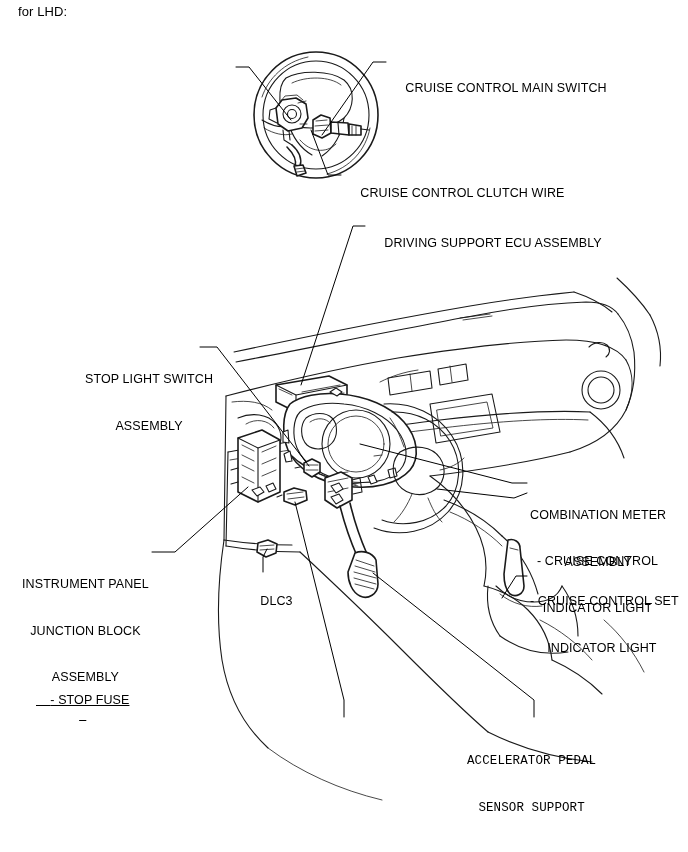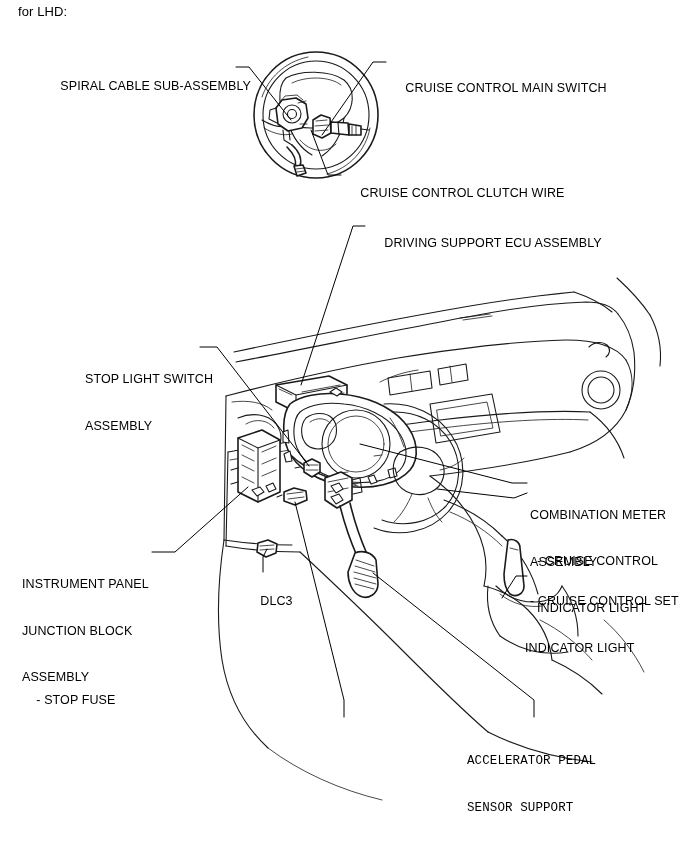--- a/index.html
+++ b/index.html
@@ -27,20 +27,21 @@
     height: 852px;
   }
   .lbl {
     position: absolute;
     font-family: "Liberation Sans", sans-serif;
     font-size: 12.5px;
     line-height: 15.5px;
     color: #000000;
     white-space: pre;
     letter-spacing: 0.1px;
+    text-align: center;
   }
   .lbl.hdr {
     font-size: 13px;
   }
 </style>
 </head>
 <body>
 
 <div id="page">
 
@@ -305,23 +306,20 @@
       <path class="ld" d="M 152 552 L 175 552 L 248 487"></path>
       <path class="ld" d="M 263 572 L 263 557 L 267 549"></path>
       <path class="ld" d="M 344 717 L 344 700 L 295 502"></path>
       <path class="ld" d="M 534 717 L 534 700 L 373 573"></path>
     </g>
 
   </svg>
 
   <div class="lbl hdr" style="left:18px; top:4px;">for LHD:</div>
 
-  <div class="lbl" style="left:46px; top:63px;">
-    <span>SPIRAL CABLE SUB-ASSEMBLY</span>
-  </div>
 
   <div class="lbl" style="left:391px; top:65px;">
     <span>CRUISE CONTROL MAIN SWITCH</span>
   </div>
 
   <div class="lbl" style="left:346px; top:170px;">
     <span>CRUISE CONTROL CLUTCH WIRE</span>
   </div>
 
   <div class="lbl" style="left:370px; top:220px;">
@@ -348,21 +346,21 @@
     <div style="margin-left:-5px;">INDICATOR LIGHT</div>
   </div>
 
   <div class="lbl" style="left:22px; top:546px;">
     <div>INSTRUMENT PANEL</div>
     <div>JUNCTION BLOCK</div>
     <div>ASSEMBLY</div>
   </div>
 
 
-  <div class="lbl" style="left:22px; top:677px;">
+  <div class="lbl" style="left:36px; top:677px;text-decoration:underline;">
     <span>- STOP FUSE</span>
   </div>
 
   <div class="lbl" style="left:246px; top:578px;">
     <span>DLC3</span>
   </div>
 
 
   <div class="lbl" style="left:467px; top:723px;font-family:Liberation Mono, monospace;">
     <div>ACCELERATOR PEDAL</div>

